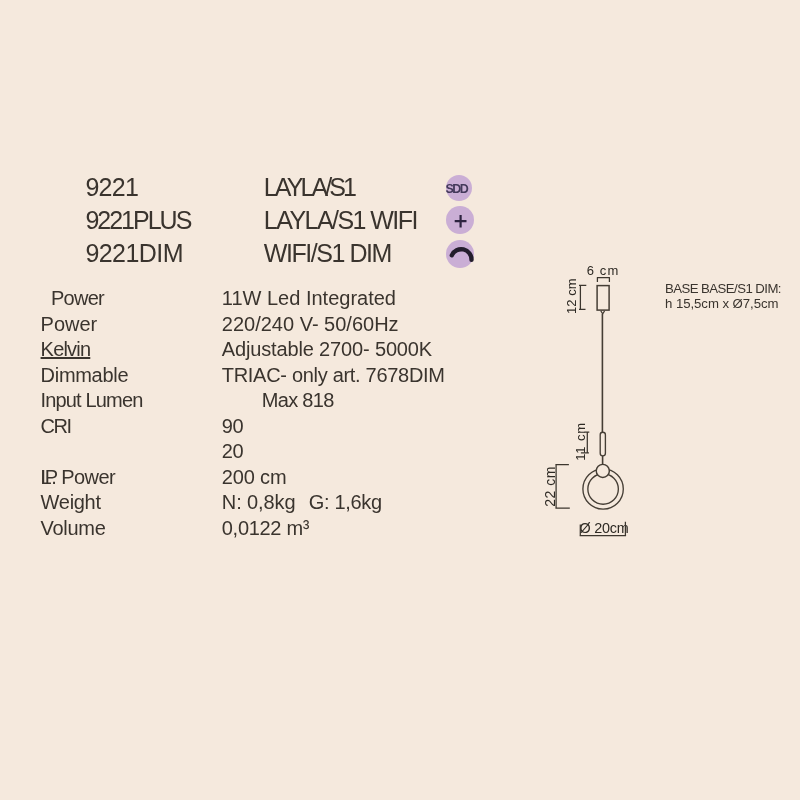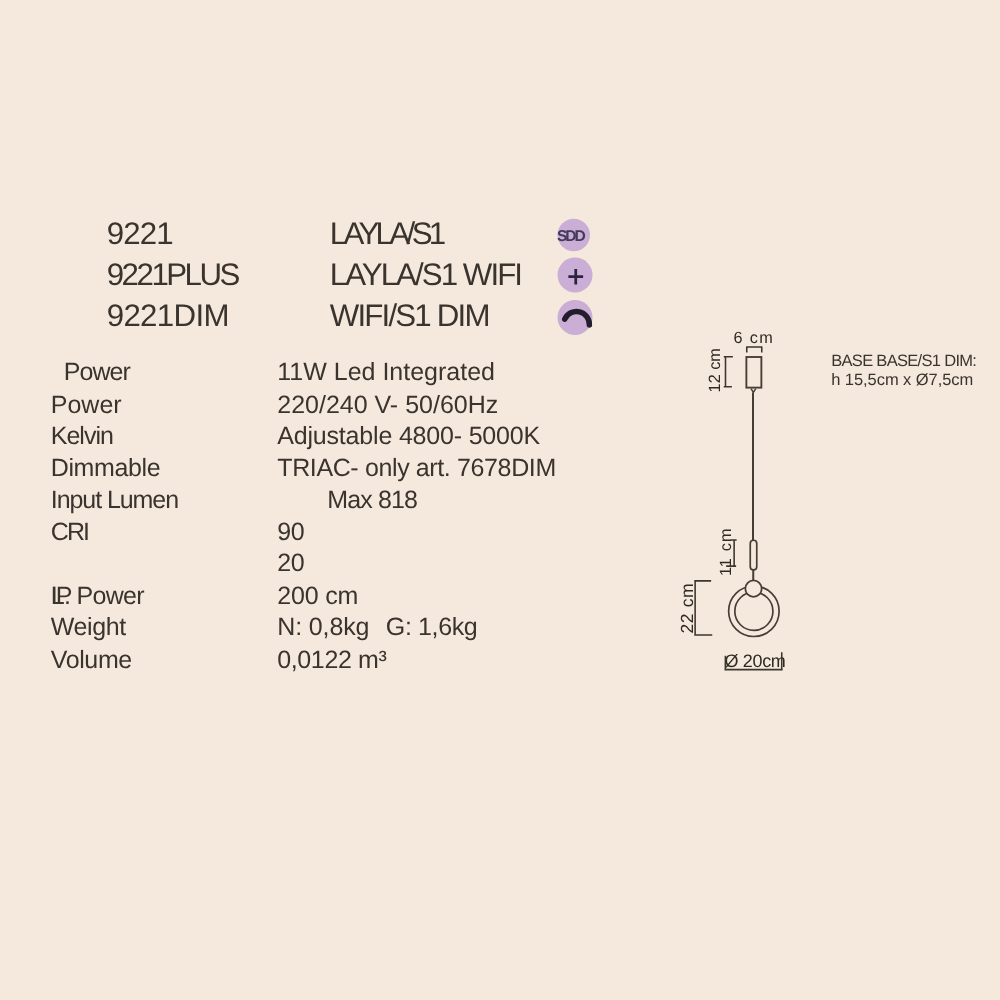--- a/index.html
+++ b/index.html
@@ -39,21 +39,21 @@
   <svg style="position:absolute;left:446px;top:240px;overflow:visible;" width="28" height="28" viewBox="0 0 28 28">
     <path d="M5.8 15.3 A 10.3 10.3 0 0 1 25.5 19.9" stroke="#231d2c" stroke-width="4.4" fill="none" stroke-linecap="round"></path>
   </svg>
 
   <div>
 
   <div class="t spec" style="left:51px;top:287.3px;letter-spacing:-0.75px;">Power</div>
 
   <div class="t spec" style="left:40.6px;top:312.8px;letter-spacing:0px;">Power</div>
 
-  <div class="t spec" style="left:40.6px;top:338.3px;letter-spacing:-0.8px;">Kelvin</div>
+  <div class="t spec" style="left:40.6px;top:338.3px;letter-spacing:-0.8px;text-decoration:underline;">Kelvin</div>
 
   <div class="t spec" style="left:40.6px;top:363.8px;">Dimmable</div>
 
   <div class="t spec" style="left:40.6px;top:389.3px;letter-spacing:-0.85px;">Input Lumen</div>
 
   <div class="t spec" style="left:40.6px;top:414.8px;letter-spacing:-1.5px;">CRI</div>
 
   <div class="t spec" style="left:40.6px;top:440.3px;letter-spacing:-1.5px;margin-top:26px;">IP</div>
 
   <div class="t spec" style="left:40.6px;top:465.8px;letter-spacing:-0.55px;">L. Power</div>
@@ -62,21 +62,21 @@
 
   <div class="t spec" style="left:40.6px;top:516.8px;">Volume</div>
   </div>
 
   <div>
 
   <div class="t spec" style="left:221.8px;top:287.3px;letter-spacing:0;text-align:right;">11W Led Integrated</div>
 
   <div class="t spec" style="left:221.8px;top:312.8px;letter-spacing:0;">220/240 V- 50/60Hz</div>
 
-  <div class="t spec" style="left:221.8px;top:338.3px;letter-spacing:-0.15px;">Adjustable 4800- 5000K</div>
+  <div class="t spec" style="left:221.8px;top:338.3px;letter-spacing:-0.15px;">Adjustable 2700- 5000K</div>
 
   <div class="t spec" style="left:221.8px;top:363.8px;letter-spacing:-0.3px;">TRIAC- only art. 7678DIM</div>
 
   <div class="t spec" style="left:221.8px;top:389.3px;letter-spacing:-0.7px;margin-left:40px;">Max 818</div>
 
   <div class="t spec" style="left:221.8px;top:414.8px;">90</div>
 
   <div class="t spec" style="left:221.8px;top:440.3px;">20</div>
 
   <div class="t spec" style="left:221.8px;top:465.8px;letter-spacing:-0.15px;">200 cm</div>

